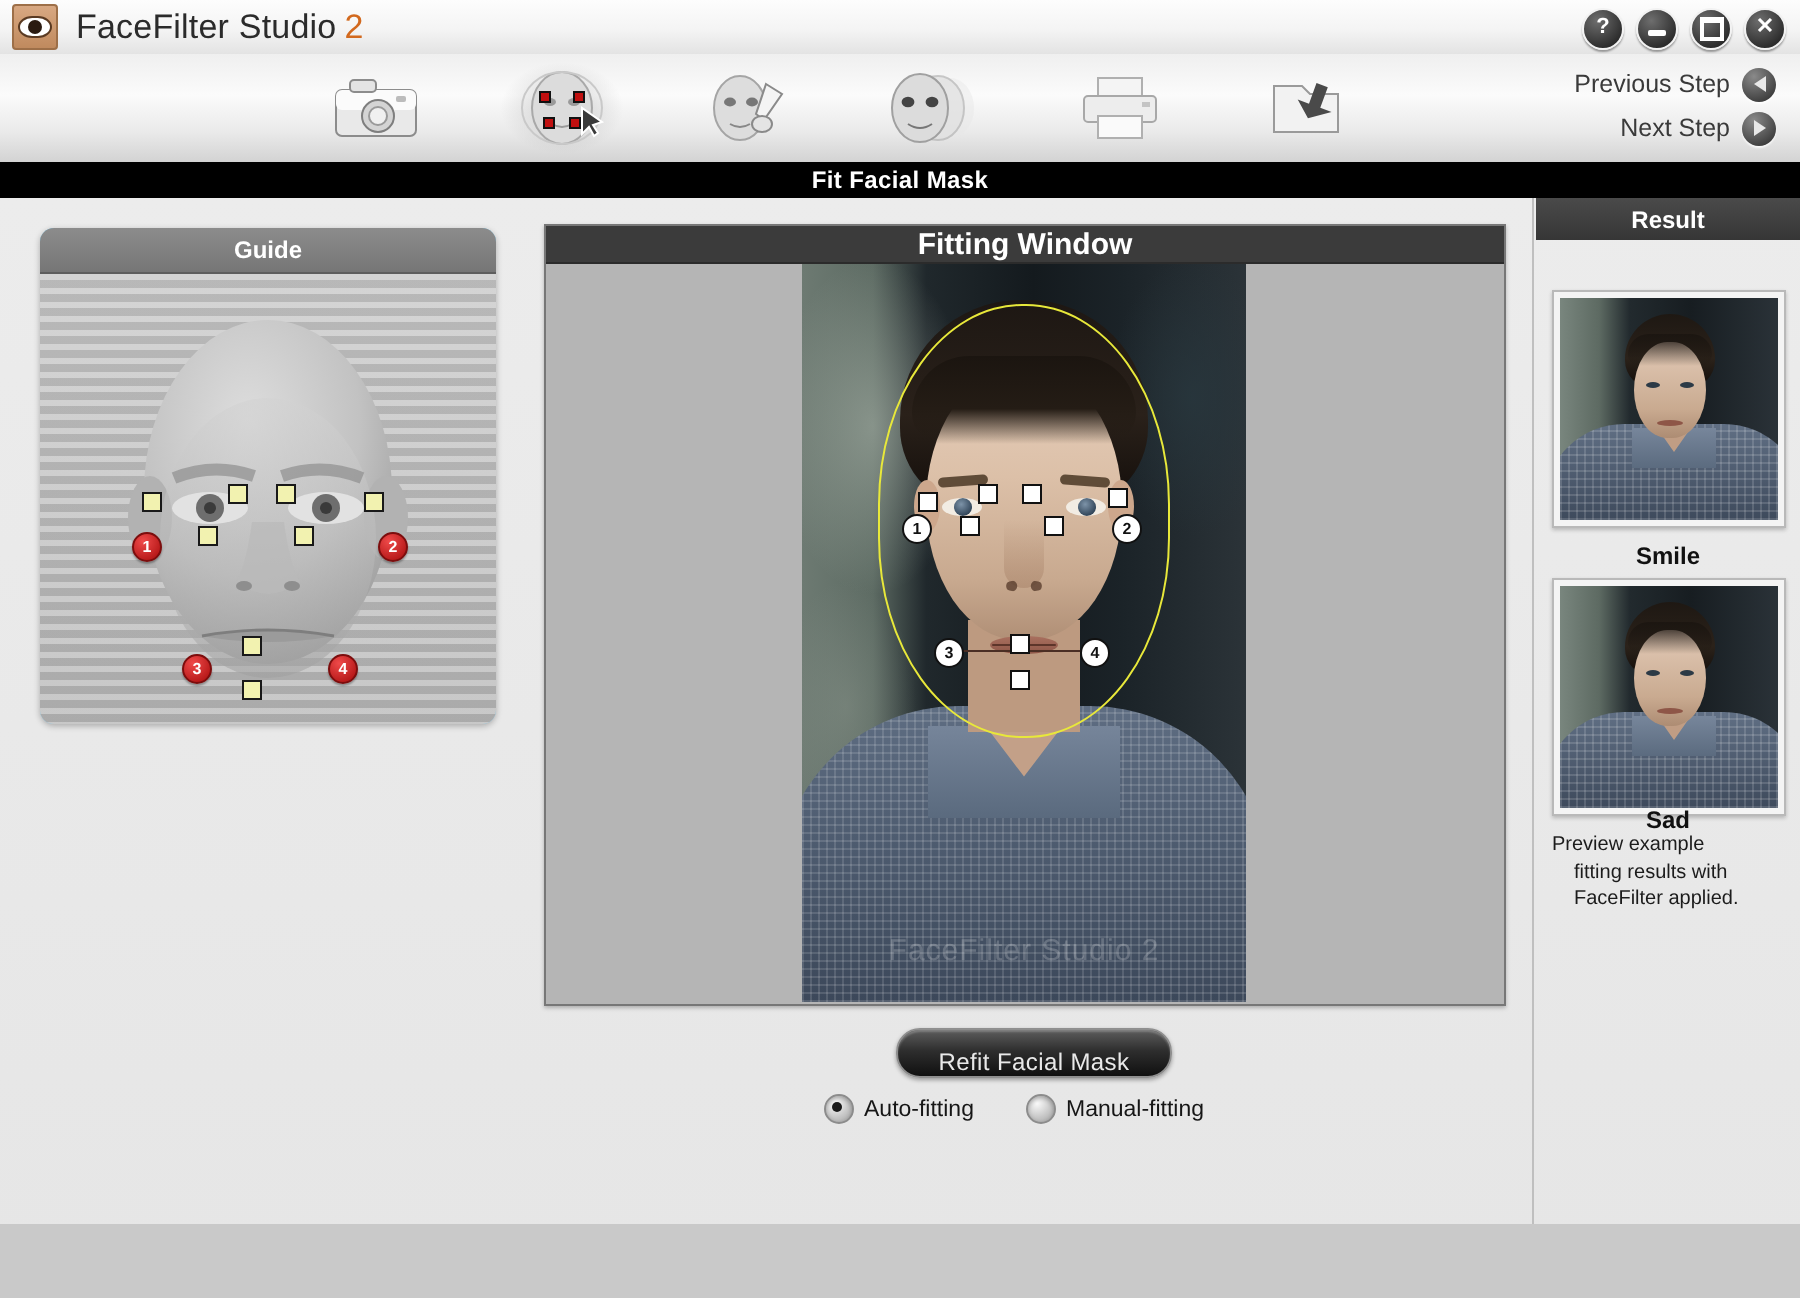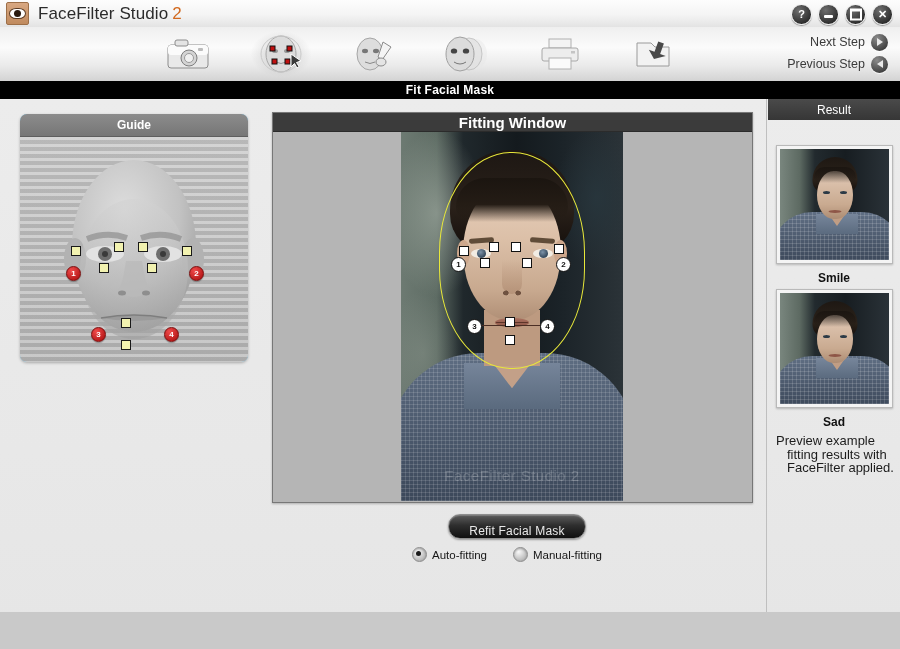--- a/index.html
+++ b/index.html
@@ -299,21 +299,21 @@
   }
   .center-note{
     position:absolute;left:412px;top:568px;width:215px;
     font-size:11.5px;color:#1c1c1c;line-height:13.5px;
   }
 
   
   .result-panel{position:absolute;left:768px;top:99px;width:132px;height:527px;}
   .result-head{
     height:21px;background:linear-gradient(to bottom,#4a4a4a,#363636);
-    color:#fff;font-size:12px;font-weight:normal;
+    color:#fff;font-size:12px;font-weight:bold;
     display:flex;align-items:center;justify-content:center;
   }
   .thumb-wrap{
     position:absolute;width:117px;height:119px;
     background:#f4f4f4;border:1px solid #b9b9b9;
     box-shadow:0 1px 2px rgba(0,0,0,.22);
     padding:3px;box-sizing:border-box;
   }
   .thumb{
     position:relative;width:100%;height:100%;overflow:hidden;
@@ -339,22 +339,22 @@
             linear-gradient(to bottom,#606f84,#3e4a5c);}
   .t-collar{position:absolute;left:50%;top:2px;transform:translateX(-50%);width:42px;height:20px;
           background:linear-gradient(to bottom,#77869b,#5b6b7f);
           clip-path:polygon(0 0,30% 0,50% 60%,70% 0,100% 0,100% 100%,0 100%);}
   .t-neck{position:absolute;left:50%;top:0;transform:translateX(-50%);width:16px;height:14px;background:#c09d84;}
   .thumb-label{
     position:absolute;width:132px;text-align:center;
     font-size:12px;font-weight:bold;color:#111;
   }
   .result-note{
-    position:absolute;left:776px;top:434px;width:118px;
-    font-size:13px;color:#1c1c1c;line-height:13.5px;
+    position:absolute;left:776px;top:416px;width:118px;
+    font-size:10px;color:#1c1c1c;line-height:13.5px;
   }
 </style>
 </head>
 <body>
 
 <div class="app">
 
   <div class="titlebar">
     <div class="logo-box">
       <div class="logo-eye">
@@ -443,28 +443,28 @@
       <div class="tool">
         <svg width="44" height="34" viewBox="0 0 44 34">
           <path d="M6 6 L20 6 L24 10 L38 10 L38 29 L6 29 Z" fill="#f2f2f2" stroke="#9a9a9a"></path>
           <path d="M28 5 L36 12 L30 12 L30 23 L24 23 L24 12 L18 12 Z" fill="#4a4a4a" transform="rotate(200 27 14)"></path>
         </svg>
       </div>
     </div>
 
     <div class="stepnav">
       <div class="steprow">
+        <span>Previous Step</span>
+        <span class="stepcircle arr-left">
+            <i></i>
+          </span>
+      </div>
+      <div class="steprow">
         <span>Next Step</span>
         <span class="stepcircle arr-right">
-            <i></i>
-          </span>
-      </div>
-      <div class="steprow">
-        <span>Previous Step</span>
-        <span class="stepcircle arr-left">
             <i></i>
           </span>
       </div>
     </div>
   </div>
 
   <div class="stepbar">
     <span>Fit Facial Mask</span>
   </div>
 
@@ -635,21 +635,21 @@
           <div class="t-collar"></div>
         </div>
         <div class="t-hair"></div>
         <div class="t-face"></div>
         <div class="t-fringe"></div>
         <div class="t-eye l"></div>
         <div class="t-eye r"></div>
         <div class="t-mouth"></div>
       </div>
     </div>
-    <div class="thumb-label" style="left:0;top:316px;">Sad</div>
+    <div class="thumb-label" style="left:0;top:304px;">Sad</div>
   </div>
 
   <div class="result-note">
     <span class="bullet"></span><span class="txt">Preview example</span>
     <span class="note-indent">fitting results with</span>
     <span class="note-indent">FaceFilter applied.</span>
   </div>
 
   <div class="statusbar"></div>
 </div>

